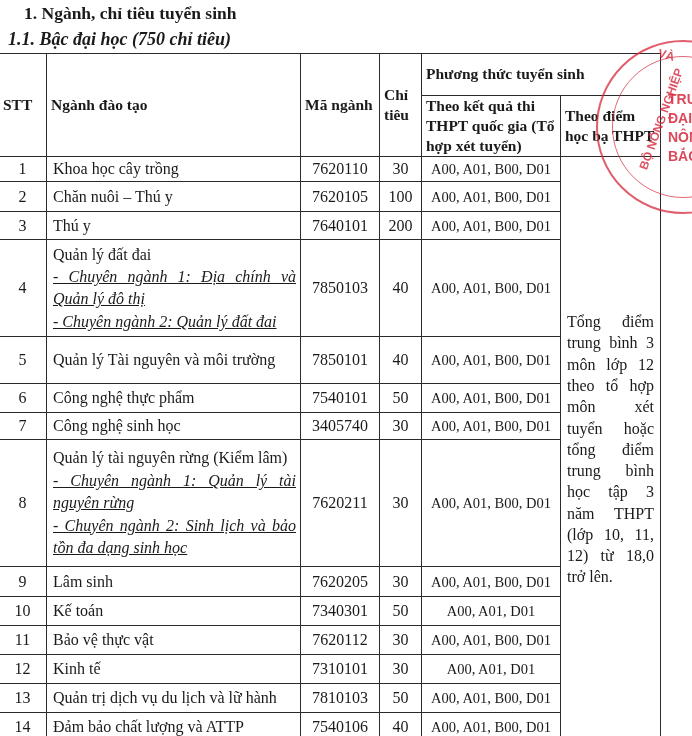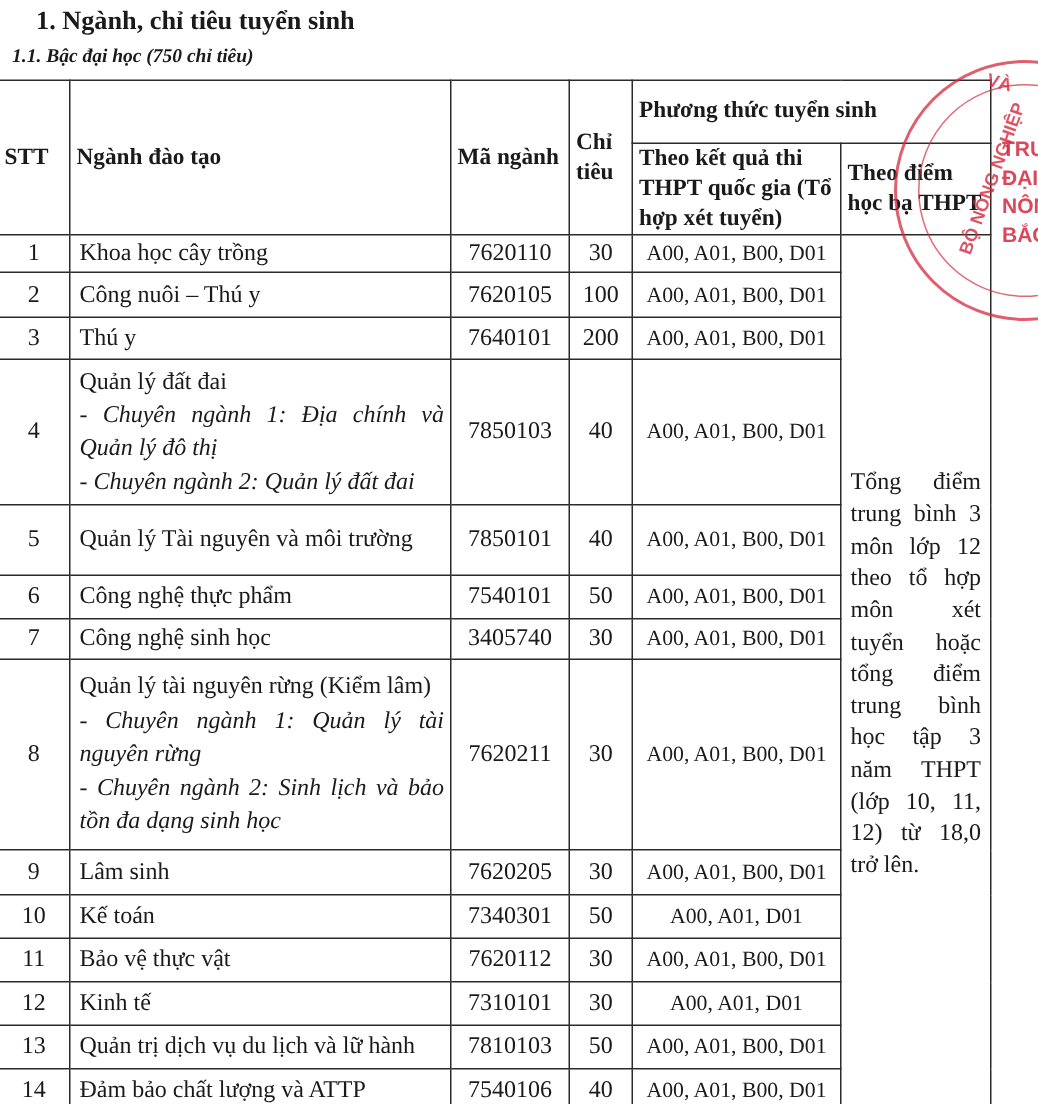--- a/index.html
+++ b/index.html
@@ -2,31 +2,31 @@
 <html><head>
 <meta charset="utf-8">
 <style>
   html, body { margin: 0; padding: 0; background: #ffffff; }
   body {
     width: 692px; height: 736px; overflow: hidden; position: relative;
     font-family: "Liberation Serif", "DejaVu Serif", serif;
     color: #1a1a1a;
   }
   .h1 { position: absolute; left: 24px; top: 3px; font-size: 17.5px; font-weight: bold; }
-  .h2 { position: absolute; left: 8px; top: 29px; font-size: 13px; font-weight: bold; font-style: italic; }
+  .h2 { position: absolute; left: 8px; top: 29px; font-size: 18px; font-weight: bold; font-style: italic; }
   table.adm {
     position: absolute; left: -2px; top: 53px;
     border-collapse: collapse; table-layout: fixed;
     font-size: 16px; line-height: 1.4;
   }
   table.adm td, table.adm th { border: 1.3px solid #2b2b2b; padding: 0 4px; vertical-align: middle; }
   table.adm th { font-weight: bold; text-align: left; font-size: 15.5px; line-height: 1.3; }
   .c { text-align: center; }
   .name { text-align: left; padding-left: 6px !important; }
-  .name .sub { font-style: italic; display: block; text-align: justify; }
+  .name .sub { font-style: italic; display: block; text-align: justify; text-decoration: underline; }
   .name .main { display: block; text-align: justify; }
   .combo { font-size: 14.5px; text-align: center; white-space: nowrap; }
   .hocba { text-align: justify; vertical-align: middle; font-size: 16px; line-height: 1.33; padding: 0 6px !important; }
   .hocba span { display: block; }
   .stamp {
     position: absolute; left: 596px; top: 40px; width: 170px; height: 170px;
     border-radius: 50%; border: 2.5px solid rgba(214,40,60,0.75);
     pointer-events: none;
   }
   .stamp .inner {
@@ -78,21 +78,21 @@
     <td class="c">7620110</td>
     <td class="c">30</td>
     <td class="combo">A00, A01, B00, D01</td>
     <td class="hocba" rowspan="14">
           <span>Tổng điểm trung bình 3 môn lớp 12 theo tổ hợp môn xét tuyển hoặc tổng điểm trung bình học tập 3 năm THPT (lớp 10, 11, 12) từ 18,0 trở lên.</span>
         </td>
   </tr>
   <tr style="height:30px">
     <td class="c">2</td>
     <td class="name">
-          <span class="main">Công nuôi – Thú y</span>
+          <span class="main">Chăn nuôi – Thú y</span>
         </td>
     <td class="c">7620105</td>
     <td class="c">100</td>
     <td class="combo">A00, A01, B00, D01</td>
   </tr>
   <tr style="height:28px">
     <td class="c">3</td>
     <td class="name">
           <span class="main">Thú y</span>
         </td>

